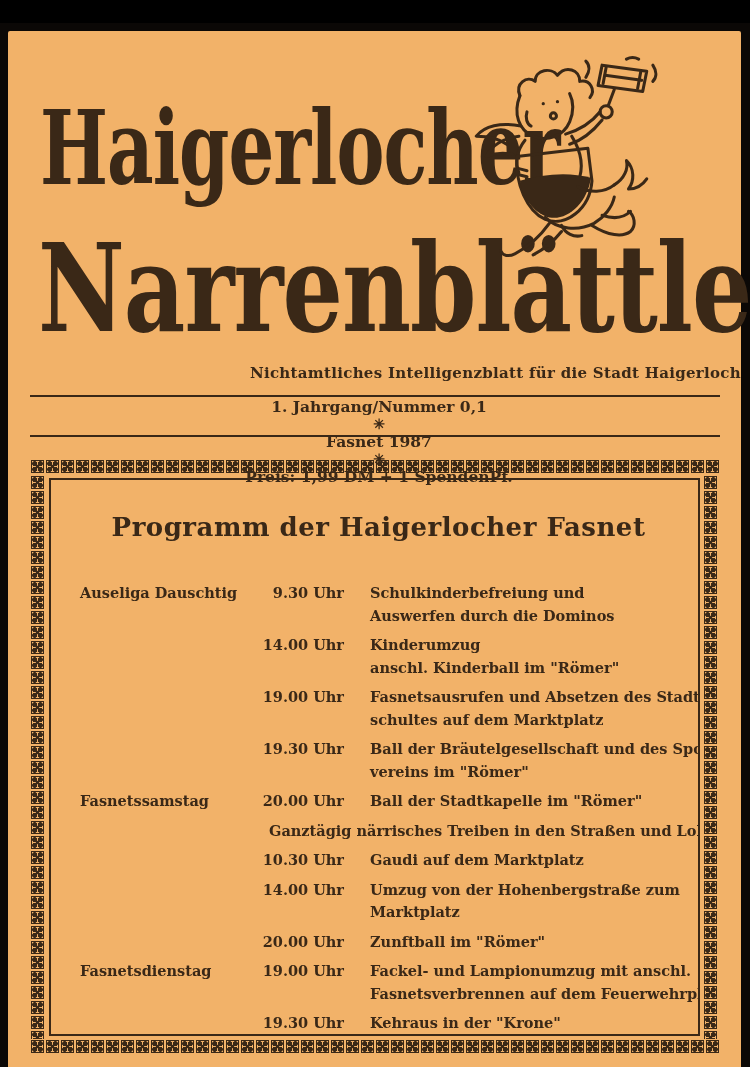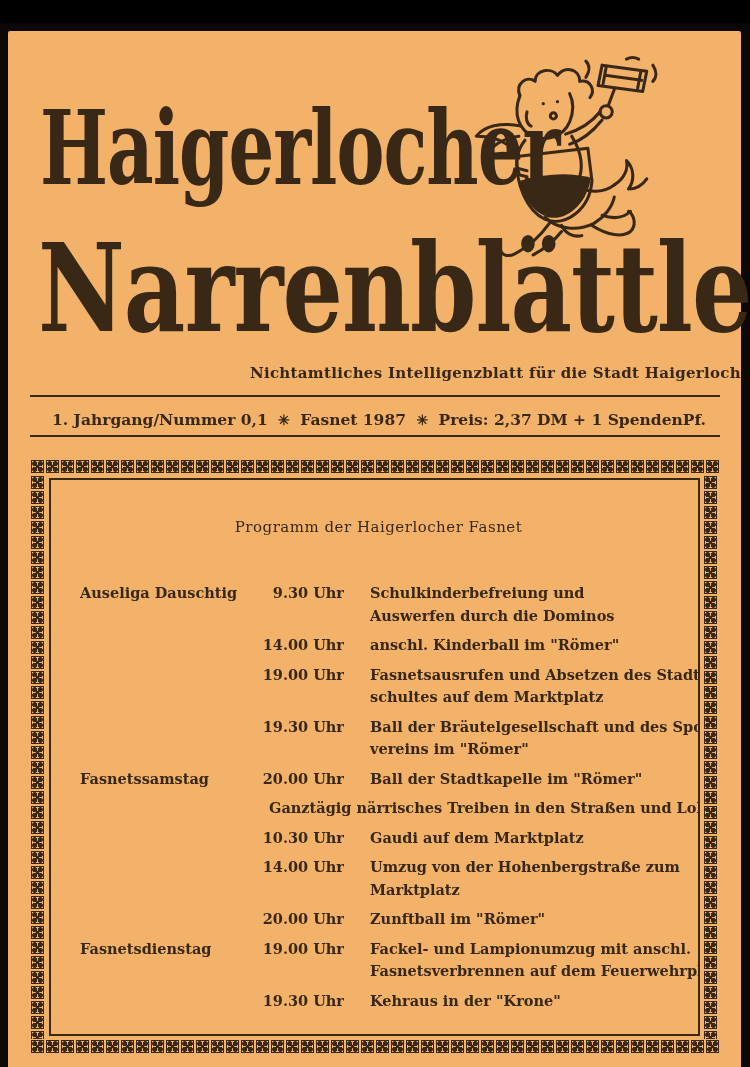--- a/index.html
+++ b/index.html
@@ -25,42 +25,42 @@
   .subtitle{position:absolute;left:0;top:333px;width:100%;text-align:right;
             font-size:15px;font-weight:bold;letter-spacing:.3px;}
 
   .rule{position:absolute;left:22px;width:690px;height:2px;background:var(--ink);}
   .rule.r1{top:364px;}
   .rule.r2{top:404px;}
 
   .masthead-line{position:absolute;left:22px;top:366px;width:690px;height:45px;
                  display:flex;align-items:center;justify-content:space-between;
                  padding:0 14px 0 22px;box-sizing:border-box;
-                 font-size:15.5px;font-weight:bold;}
+                 font-size:15.5px;font-weight:bold;flex-direction:column;}
   .masthead-line .sep{font-size:14px;}
 
   
   .program-box{position:absolute;left:22px;top:428px;width:689px;height:596px;}
   .orn{position:absolute;display:flex;overflow:hidden;}
   .orn.top   {left:0;top:0;right:0;height:16px;flex-direction:row;}
   .orn.bottom{left:0;bottom:0;right:0;height:16px;flex-direction:row;}
   .orn.left  {left:0;top:16px;bottom:16px;width:16px;flex-direction:column;}
   .orn.right {right:0;top:16px;bottom:16px;width:16px;flex-direction:column;}
   .mot{flex:0 0 13px;width:13px;height:13px;margin:1px;border:1px solid var(--ink);
        box-sizing:border-box;
        background:
          radial-gradient(circle at 50% 50%, var(--ink) 1.5px, transparent 2.1px),
          radial-gradient(circle at 24% 24%, var(--ink) 2.2px, transparent 2.8px),
          radial-gradient(circle at 76% 24%, var(--ink) 2.2px, transparent 2.8px),
          radial-gradient(circle at 24% 76%, var(--ink) 2.2px, transparent 2.8px),
          radial-gradient(circle at 76% 76%, var(--ink) 2.2px, transparent 2.8px);}
   .inner-line{position:absolute;inset:19px;border:2px solid var(--ink);}
   .program-content{position:absolute;inset:21px;padding:34px 12px 0 20px;box-sizing:border-box;
                    overflow:hidden;}
-  .program-title{text-align:center;font-size:15px;font-weight:normal;letter-spacing:.5px;
+  .program-title{text-align:center;font-size:26px;font-weight:bold;letter-spacing:.5px;
                  line-height:26px;margin:0 0 42px 0;}
 
   .row{display:grid;grid-template-columns:190px 83px 1fr;margin-bottom:7px;
        font-size:14.5px;font-weight:bold;line-height:22.5px;}
   .day{padding-left:9px;white-space:nowrap;}
   .time{text-align:right;white-space:nowrap;}
   .desc{padding-left:26px;white-space:nowrap;}
   .desc.fullspan{grid-column:2 / 4;padding-left:8px;}
   .desc .line{display:block;}
 </style>
@@ -123,21 +123,21 @@
     </div>
 
     <div class="subtitle">Nichtamtliches Intelligenzblatt für die Stadt Haigerloch</div>
 
     <div class="rule r1"></div>
     <div class="masthead-line">
       <span>1. Jahrgang/Nummer 0,1</span>
       <span class="sep">✳</span>
       <span>Fasnet 1987</span>
       <span class="sep">✳</span>
-      <span>Preis: 2,37 DM + 1 SpendenPf.</span>
+      <span>Preis: 1,99 DM + 1 SpendenPf.</span>
     </div>
     <div class="rule r2"></div>
 
     <div class="program-box">
       <div class="orn top">
           <span class="mot"></span>
           <span class="mot"></span>
           <span class="mot"></span>
           <span class="mot"></span>
           <span class="mot"></span>
@@ -321,20 +321,21 @@
               <span class="time">9.30 Uhr</span>
               <div class="desc">
                 <span class="line">Schulkinderbefreiung und</span>
                 <span class="line">Auswerfen durch die Dominos</span>
               </div>
             </div>
             <div class="row">
               <span class="day"></span>
               <span class="time">14.00 Uhr</span>
               <div class="desc">
+                <span class="line">Kinderumzug</span>
                 <span class="line">anschl. Kinderball im "Römer"</span>
               </div>
             </div>
             <div class="row">
               <span class="day"></span>
               <span class="time">19.00 Uhr</span>
               <div class="desc">
                 <span class="line">Fasnetsausrufen und Absetzen des Stadt-</span>
                 <span class="line">schultes auf dem Marktplatz</span>
               </div>

